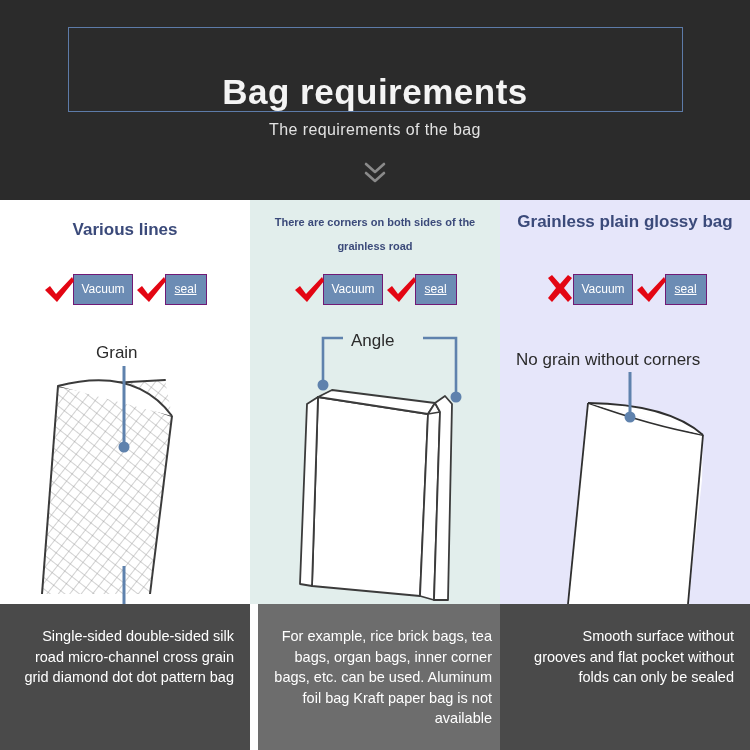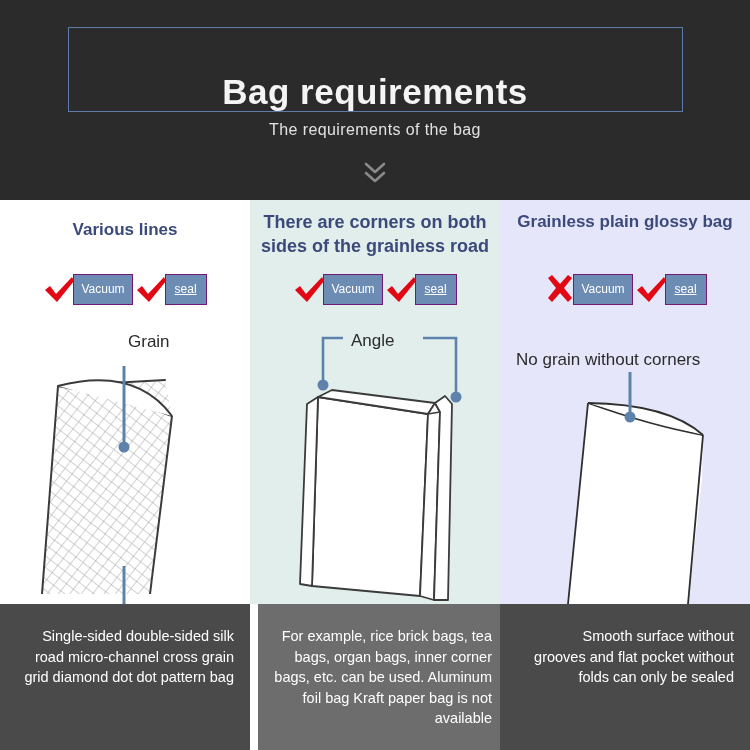--- a/index.html
+++ b/index.html
@@ -79,21 +79,21 @@
   .col-title {
     position: absolute;
     left: 4px; top: 18px;
     width: calc(100% - 8px);
     text-align: center;
     color: #3b4a7a;
     font-size: 17px;
     line-height: 24px;
     font-weight: 700;
   }
-  .col-2 .col-title { top: 10px; font-size: 18px; }
+  .col-2 .col-title { top: 10px; font-size: 11px; }
   .col-3 .col-title { top: 10px; }
 
   
   .badges {
     position: absolute;
     top: 74px;
     left: 0; width: 100%;
     display: flex;
     align-items: center;
     justify-content: center;
@@ -124,21 +124,21 @@
   .badge-seal { padding-left: 9px; padding-right: 9px; text-decoration: underline; }
 
   
   .callout-label {
     position: absolute;
     color: #2b2b2b;
     font-size: 17px;
     line-height: 20px;
     white-space: nowrap;
   }
-  .c1-grain { left: 96px; top: 332px; margin-left: 32px; }
+  .c1-grain { left: 96px; top: 343px; }
   .c2-angle { left: 351px; top: 331px; }
   .c3-nograin { left: 516px; top: 350px; }
 
   
   .art { position: absolute; left: 0; top: 0; width: 250px; height: 404px; }
 
   
   .captions {
     position: absolute;
     left: 0; top: 604px;

